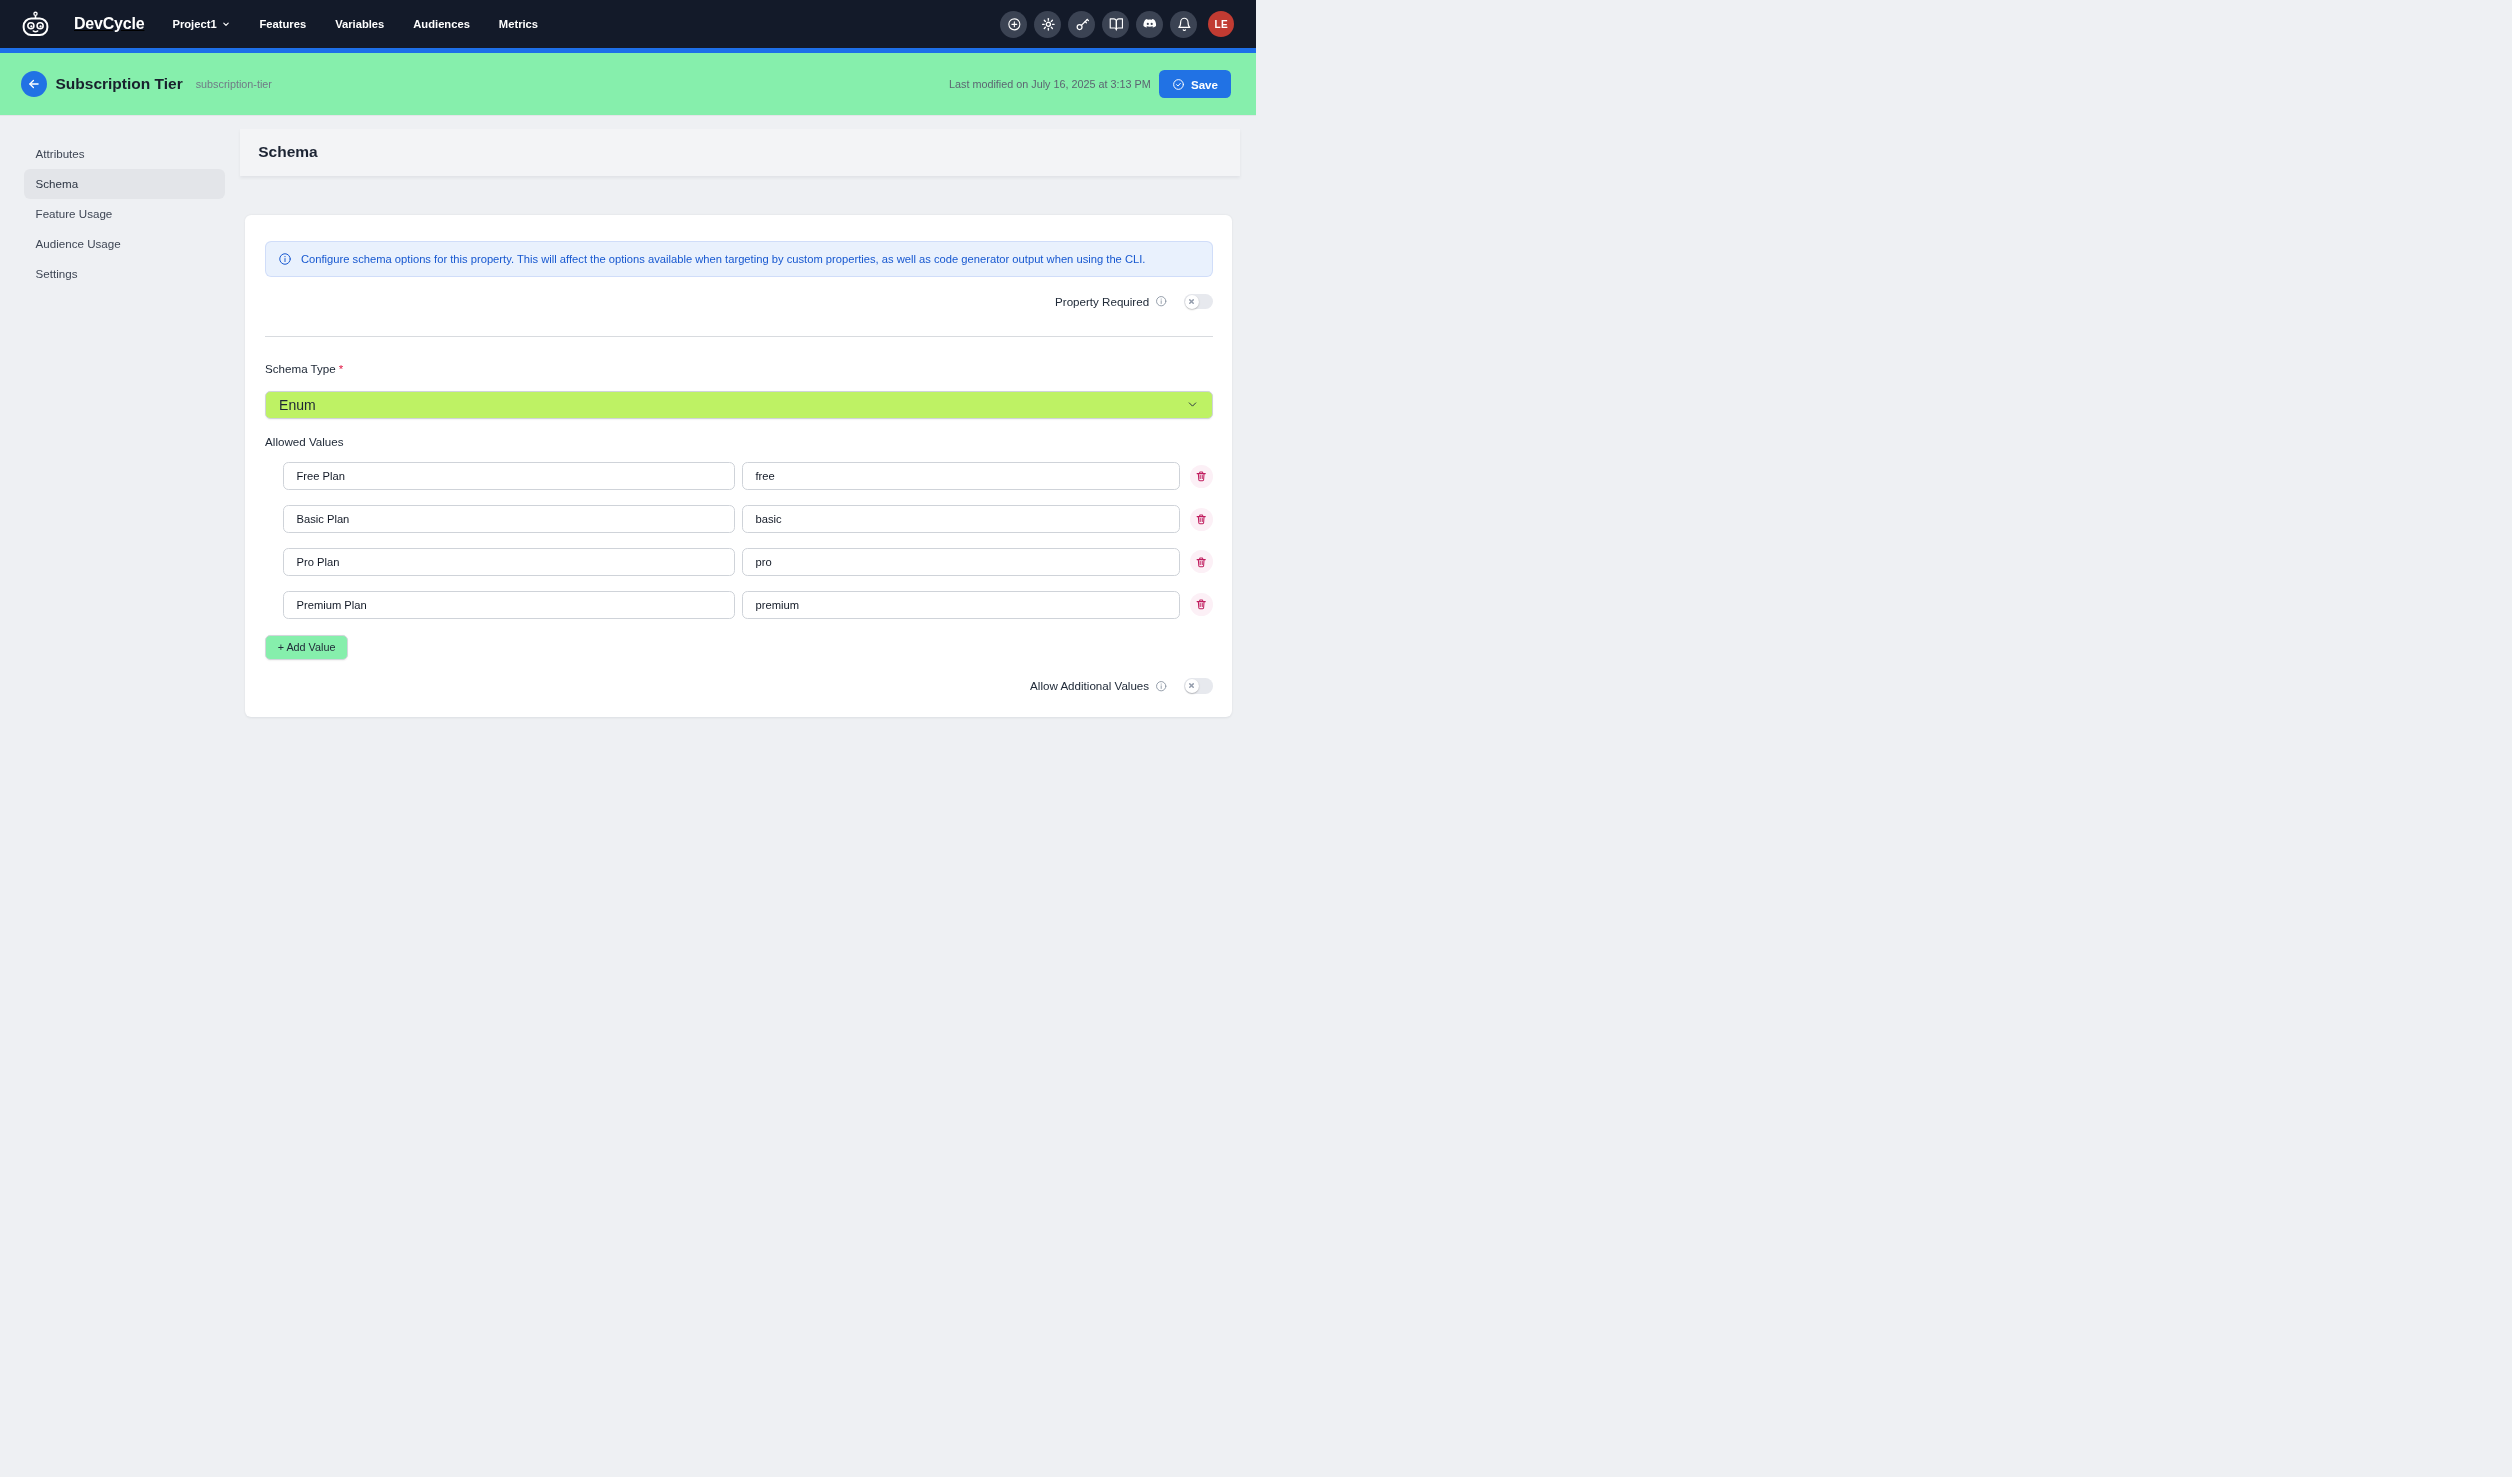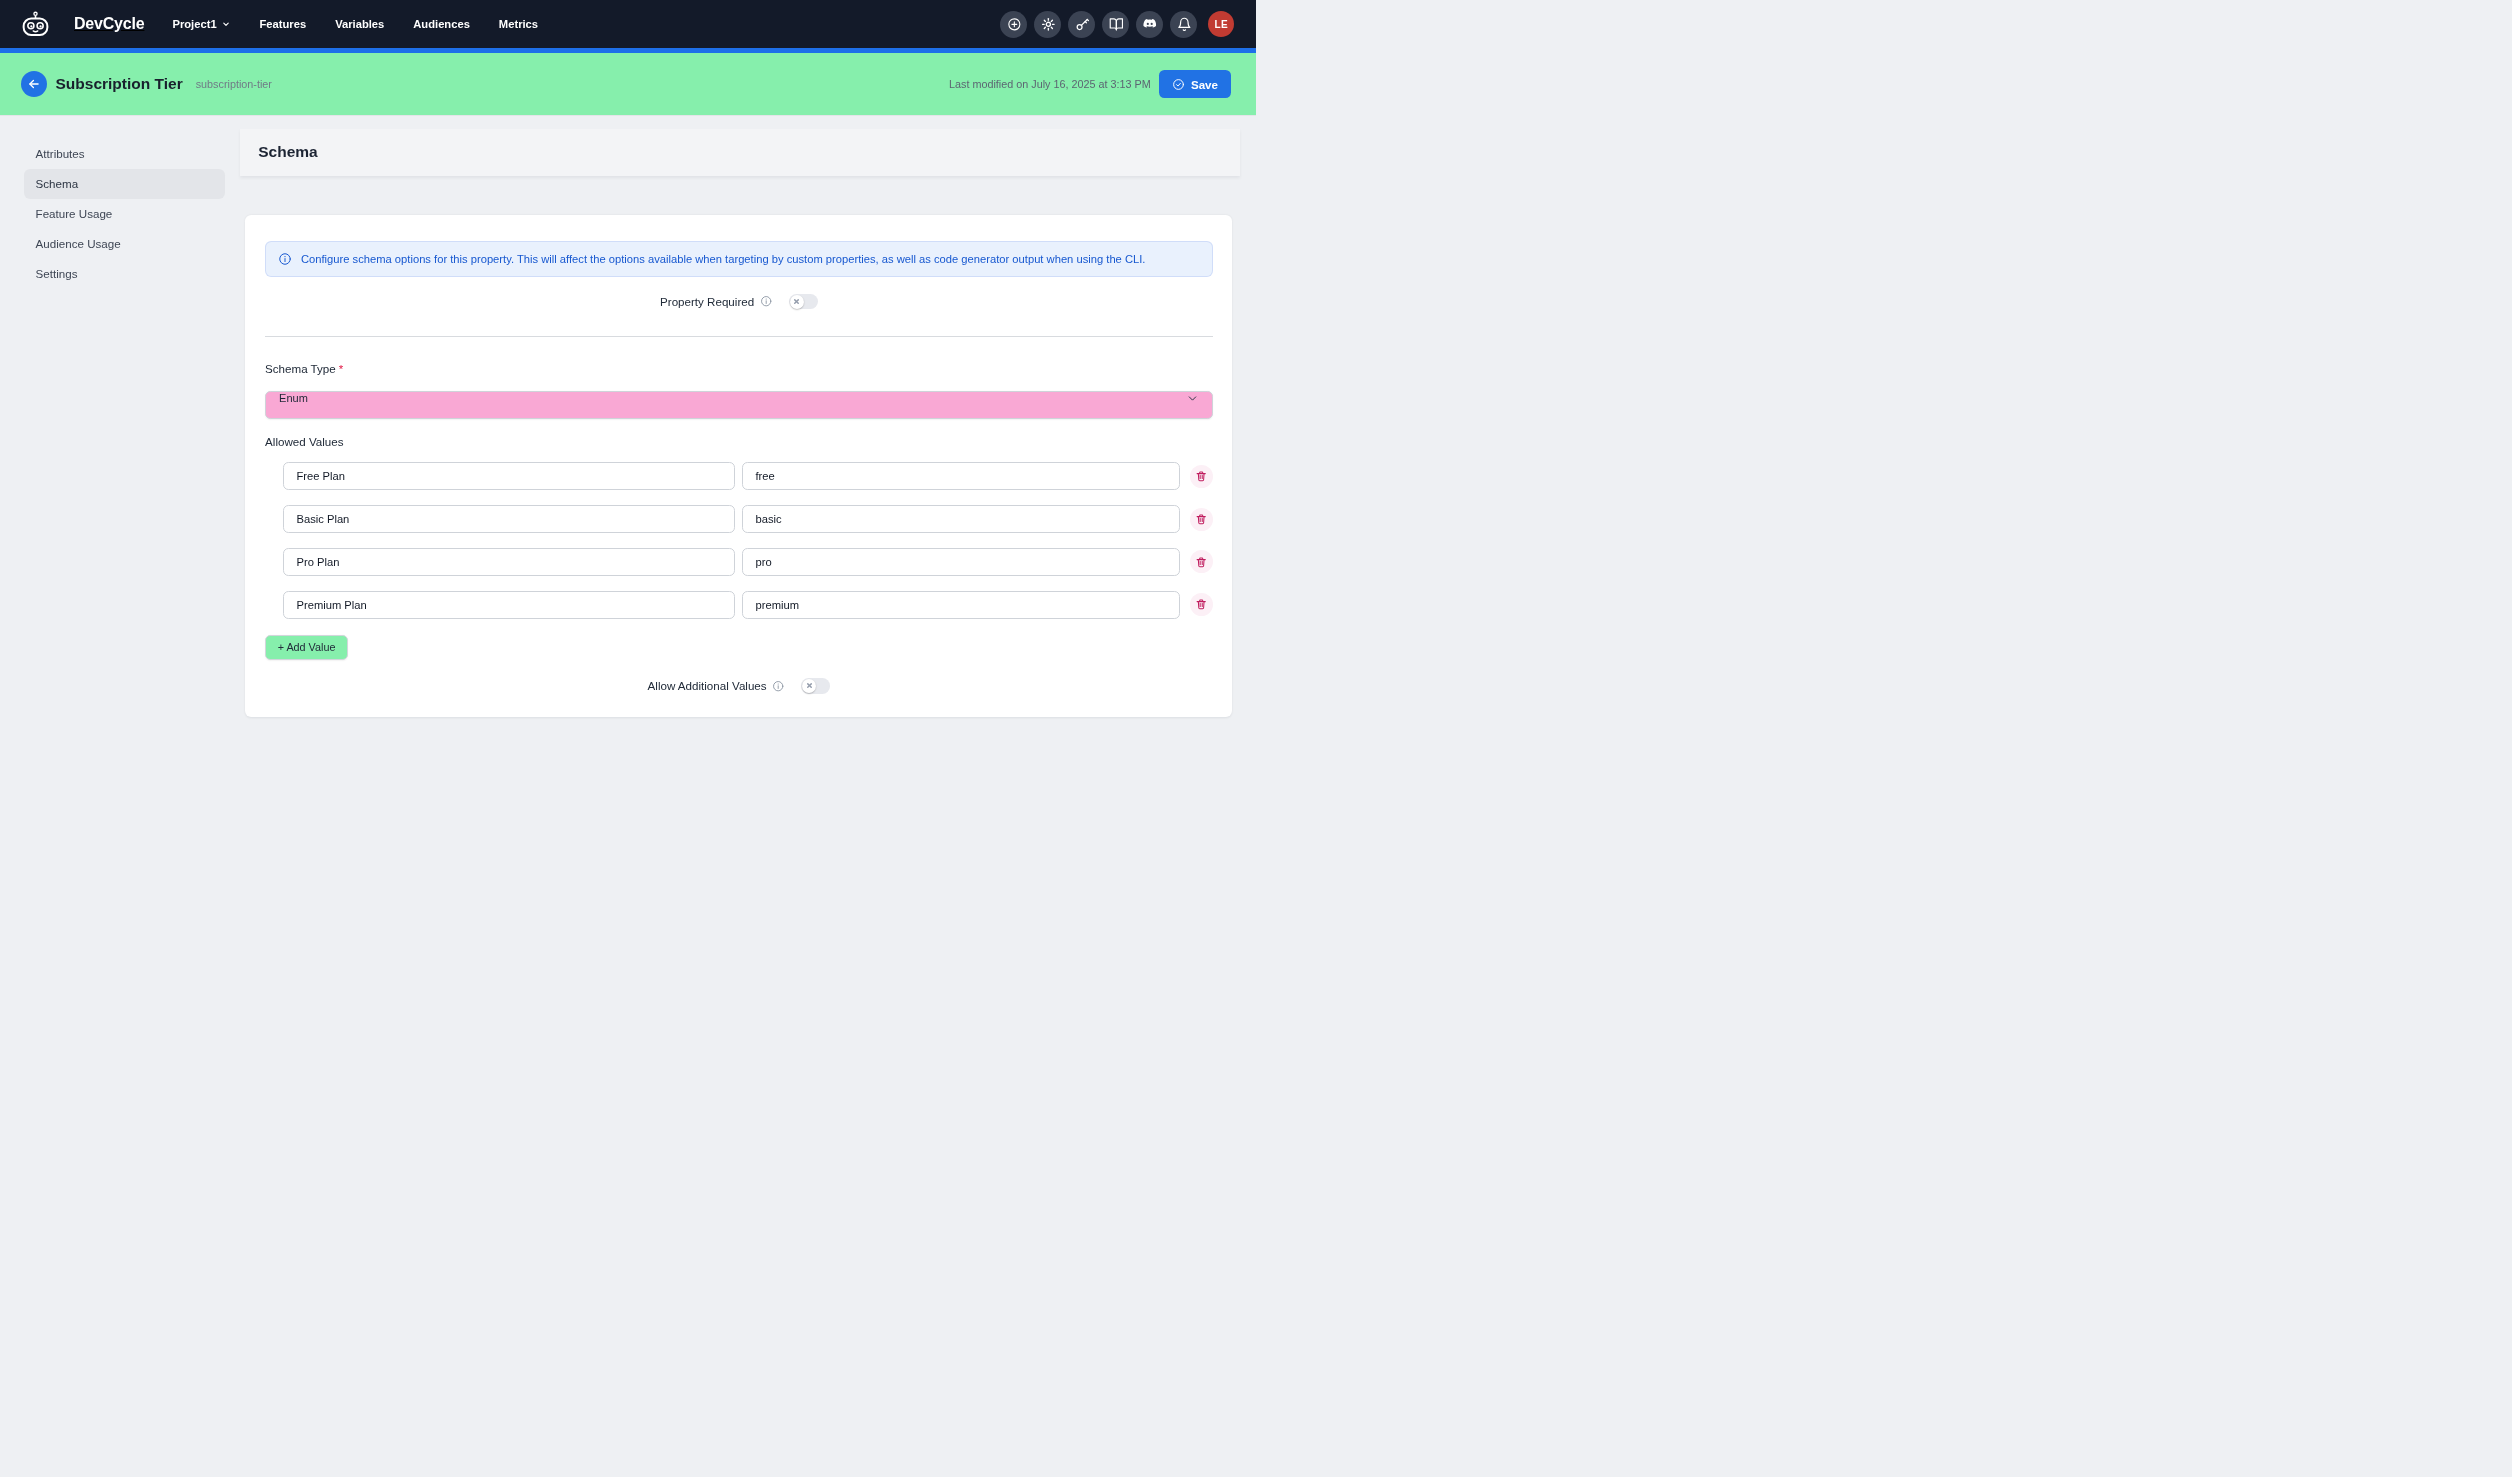--- a/index.html
+++ b/index.html
@@ -75,43 +75,43 @@
   .card {
     margin:39px 8.5px 0 5.4px; background:#fff; border-radius:6.2px;
     box-shadow:0 0.8px 2.3px rgba(16,24,40,0.08);
     padding:26px 18.6px 23px 20px;
   }
   .alert {
     background:#e9f1fd; border:0.8px solid rgba(29,86,219,0.12); border-radius:6.2px;
     min-height:36px; display:flex; align-items:center; gap:8.5px; padding:0 12.4px;
     color:#1758d0; font-size:11.2px;
   }
-  .toggle-row { display:flex; align-items:center; justify-content:center; margin-top:17px;gap:17px; }
+  .toggle-row { display:flex; align-items:center; justify-content:flex-end; margin-top:17px;gap:17px; }
   .label-group { display:flex; align-items:center; gap:5.4px; }
   .field-label { font-size:11.6px; color:#212b39; }
   .req { color:#e11d48; margin-left:3.1px; font-size:11.6px; }
 
   .toggle {
     width:29px; height:15.5px; border-radius:7.7px; background:#e7e9ee;
     position:relative; cursor:pointer; flex:none;
   }
   .toggle .knob {
     position:absolute; top:0.8px; left:0.8px; width:14px; height:14px; border-radius:50%;
     background:#fff; box-shadow:0 0.8px 1.5px rgba(0,0,0,0.28);
     display:flex; align-items:center; justify-content:center;
   }
 
   .divider { border:none; border-top:0.8px solid #d8dbdf; margin-top:27px; }
 
   .schema-type-label { margin-top:25px; display:flex; align-items:center; }
   .select {
-    margin-top:15.5px; height:28px; background:#f9a8d4; border:0.8px solid #cfd3d9; border-radius:5.4px;
+    margin-top:15.5px; height:28px; background:#bef264; border:0.8px solid #cfd3d9; border-radius:5.4px;
     box-shadow:0 0.8px 1.5px rgba(0,0,0,0.05);
-    display:flex; align-items:flex-start; justify-content:space-between; padding:0 13px;
-    font-size:11px; color:#1d2635; cursor:pointer;
+    display:flex; align-items:center; justify-content:space-between; padding:0 13px;
+    font-size:14px; color:#1d2635; cursor:pointer;
   }
   .allowed-label { margin-top:16px; }
 
   .value-row { display:flex; align-items:center; margin-top:14.7px; }
   .input {
     height:28px; border:0.8px solid #cfd3d9; border-radius:5.4px; background:#fff;
     padding:0 12.4px; font-size:11.2px; color:#121926; font-family:inherit; outline:none;margin-left:18px;
   }
   .input-name { width:452px; flex:none; }
   .input-value { flex:1; margin-left:7px; }

